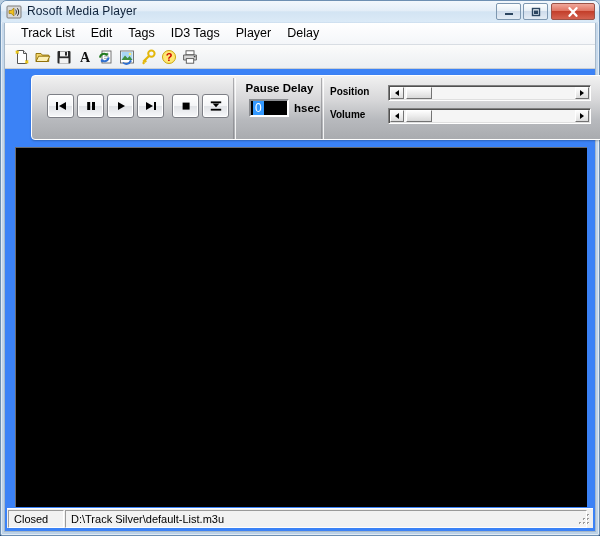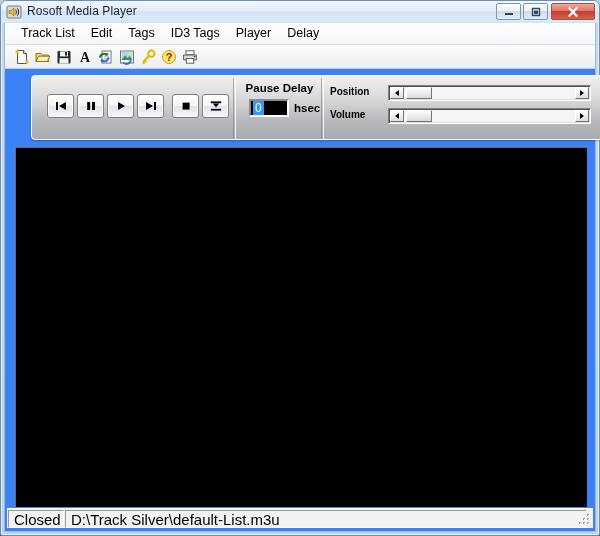--- a/index.html
+++ b/index.html
@@ -274,21 +274,21 @@
   .status-pane {
     position: absolute;
     top: 1px;
     height: 18px;
     box-sizing: border-box;
     border: 1px solid;
     border-color: #9a9a9a #ffffff #ffffff #9a9a9a;
     background: #f2f2f2;
     display: flex; align-items: center;
     padding-left: 5px;
-    font-size: 15px;
+    font-size: 11px;
     color: #000;
     white-space: nowrap;
     overflow: hidden;
   }
   #status-state { left: 1px;  width: 56px; }
   #status-file  { left: 58px; width: 522px; }
   #resize-grip  {
     position: absolute;
     right: 2px; bottom: 2px;
     width: 14px; height: 14px;

